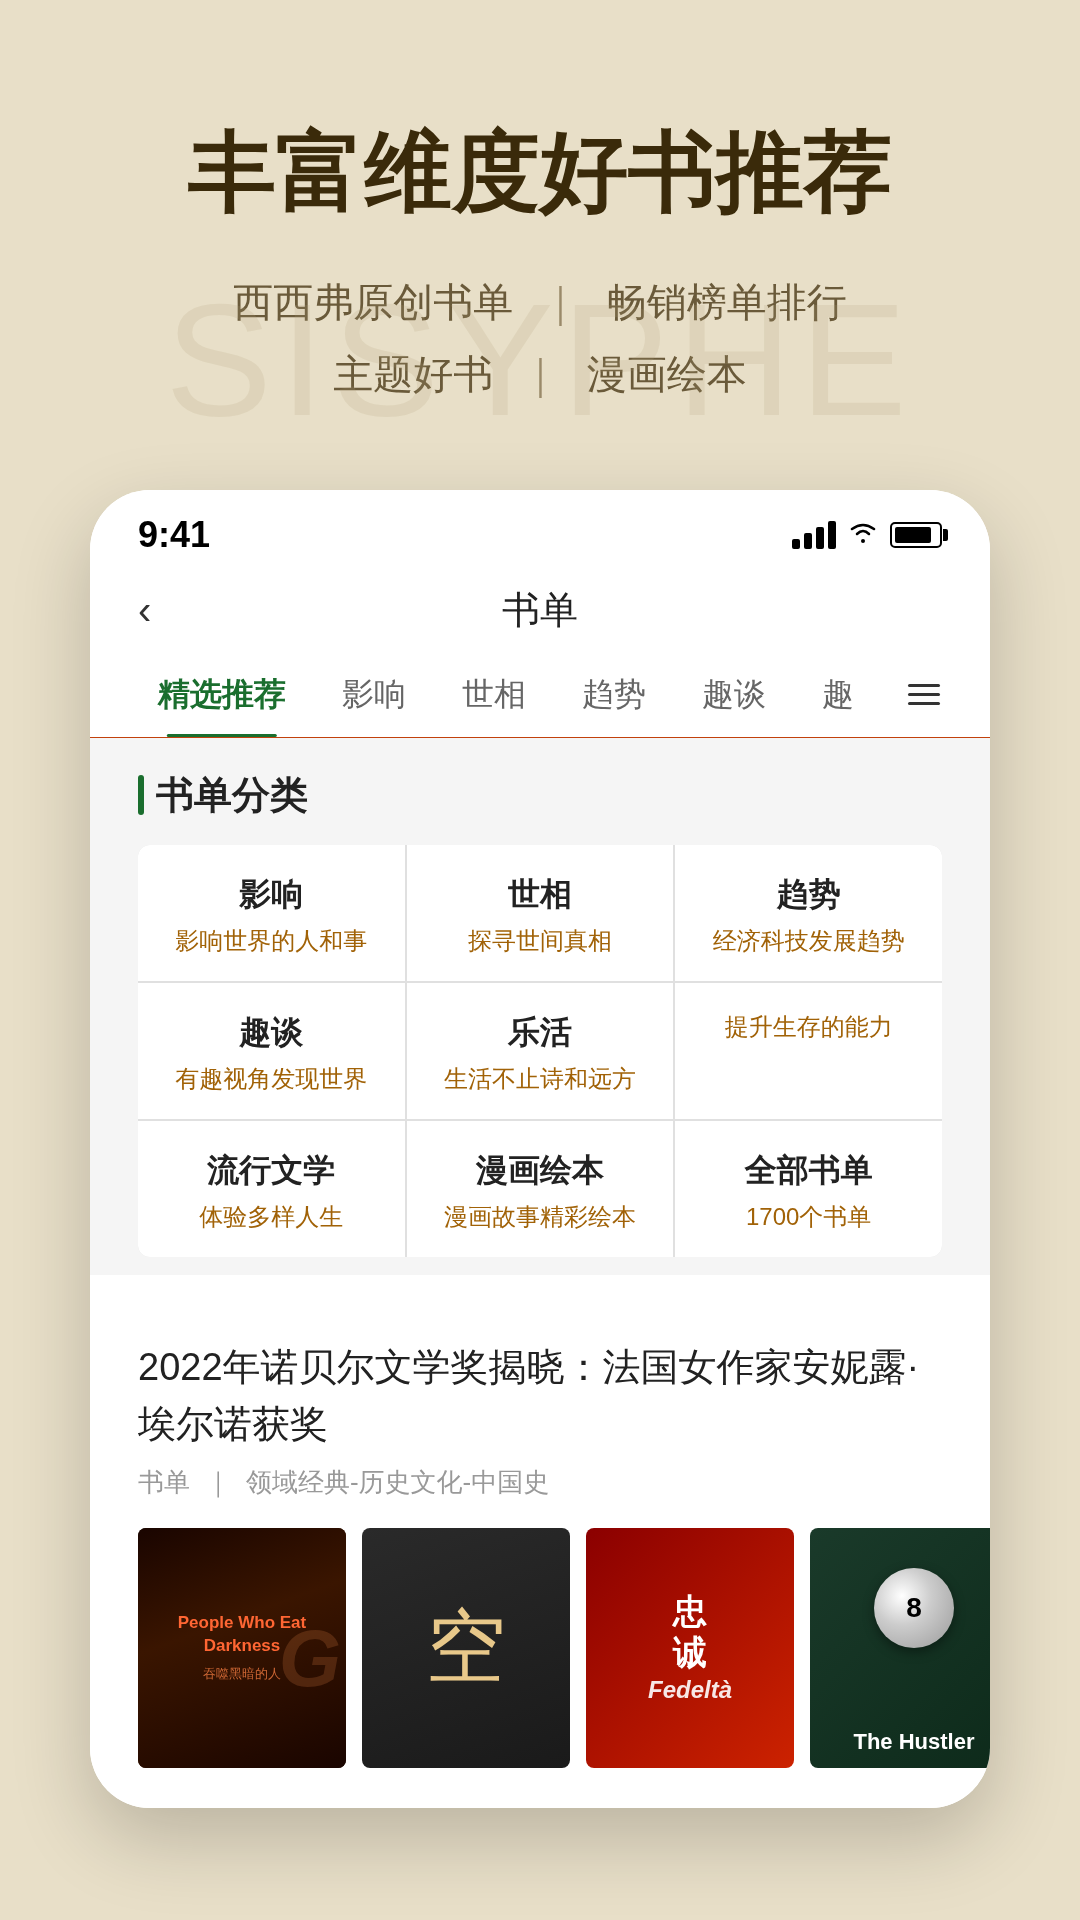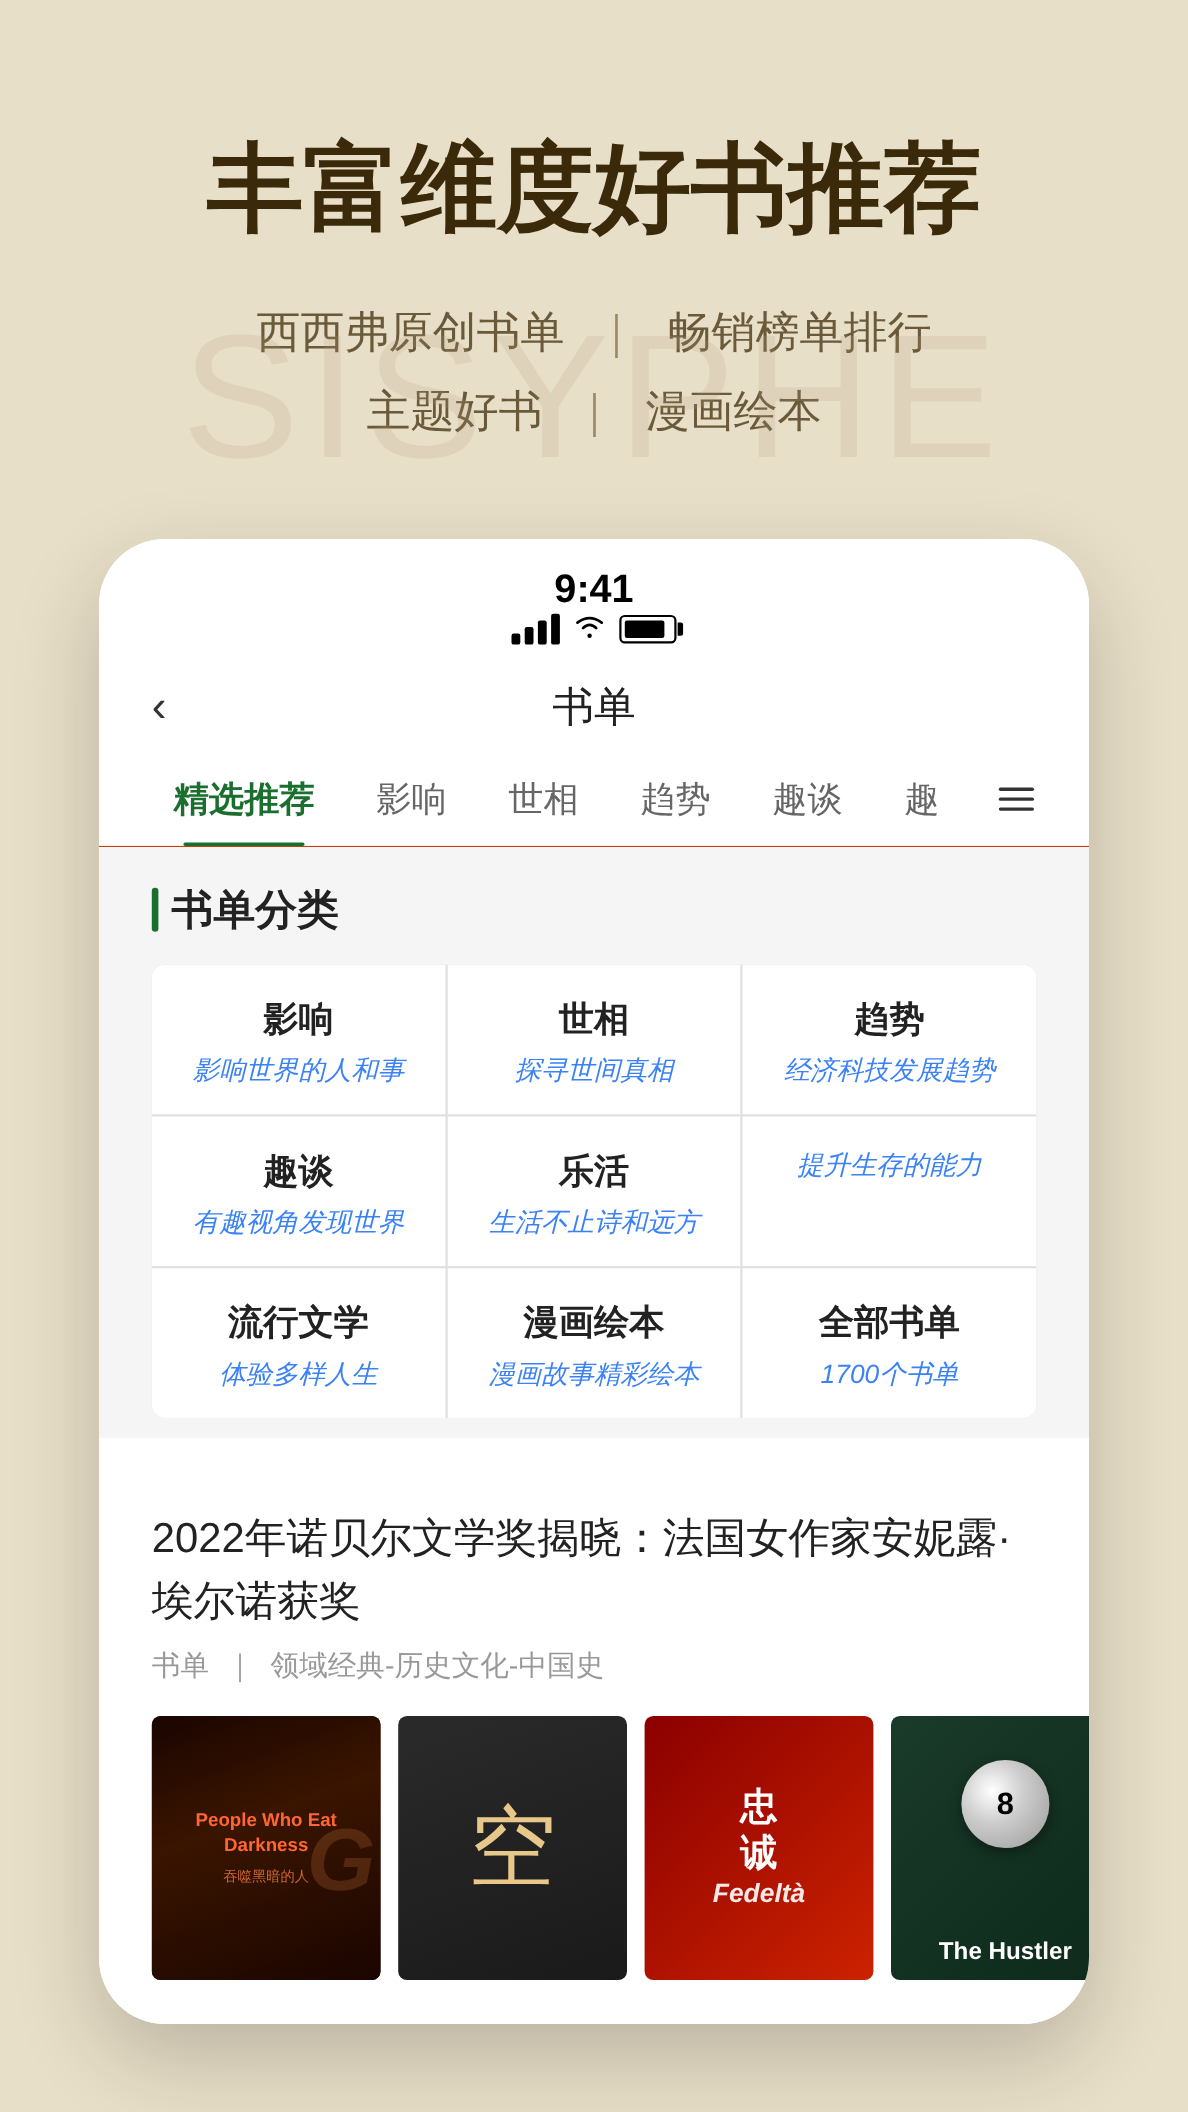--- a/index.html
+++ b/index.html
@@ -64,21 +64,20 @@
       position: relative;
     }
 
     
     .status-bar {
       display: flex;
       justify-content: space-between;
       align-items: center;
       padding: 24px 48px 12px;
       background: #fff;
-      flex-direction: column;
     }
 
     .status-time {
       font-size: 36px;
       font-weight: 600;
       color: #000;
     }
 
     .status-icons {
       display: flex;
@@ -252,22 +251,21 @@
 
     .category-name {
       font-size: 32px;
       font-weight: 600;
       color: #222;
       margin-bottom: 8px;
     }
 
     .category-desc {
       font-size: 24px;
-      color: #3b82f6;
-      font-style: italic;
+      color: #a16207;
     }
 
     
     .featured-section {
       background: #fff;
       margin-top: 24px;
       padding: 40px 48px;
     }
 
     .featured-title {

